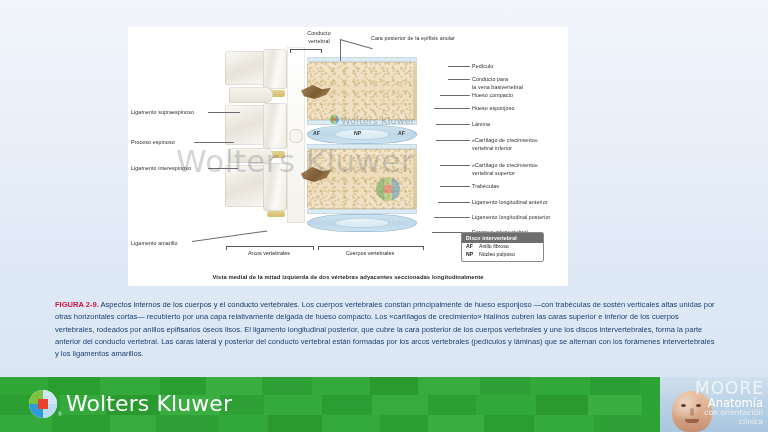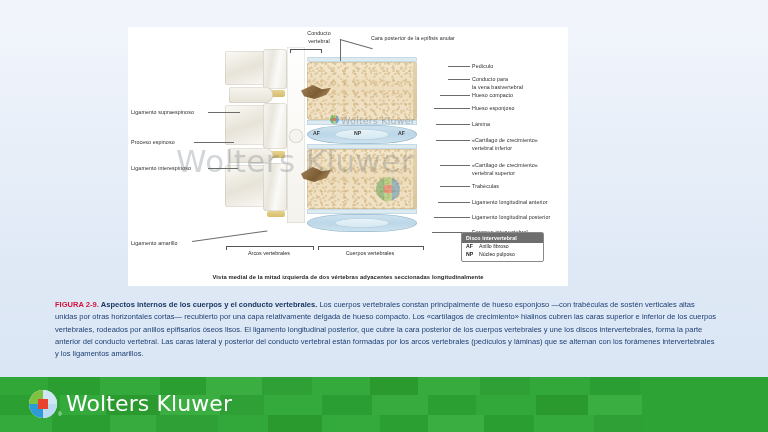--- a/index.html
+++ b/index.html
@@ -137,21 +137,21 @@
   }
   .wm-logo.big{left:248px;top:150px;width:24px;height:24px;opacity:.42;}
   .wm-logo.small{left:331px;top:117px;width:9px;height:9px;opacity:.6;}
 
   
   #caption{
     position:absolute;left:55px;top:299px;width:662px;
     font-size:7.55px;line-height:1.63;color:#1c3f74;text-align:left;
   }
   #caption .fignum{color:#d4143c;font-weight:bold;}
-  #caption .figttl{font-weight:bold;color:#15325e;margin-top:11px;}
+  #caption .figttl{font-weight:normal;color:#15325e;margin-top:11px;}
 
   
   #footer{
     position:absolute;left:0;bottom:0;width:768px;height:55px;
     background:#2ea335;overflow:hidden;
   }
   #footer .checks{position:absolute;inset:0;opacity:.55;}
   #footer .checks i{position:absolute;display:block;}
   #wk-footer-logo{
     position:absolute;left:29px;top:13px;width:28px;height:28px;border-radius:50%;
@@ -384,13 +384,25 @@
   <div id="wk-footer-logo">
     <span class="q q1"></span>
       <span class="q q2"></span>
       <span class="q q3"></span>
       <span class="q q4"></span>
     <span class="ctr"></span>
   </div>
   <div id="wk-reg">®</div>
   <div id="wk-footer-text">Wolters Kluwer</div>
 
+  <div id="moore-badge">
+    <div id="moore-face">
+      <span class="eye le"></span>
+        <span class="eye re"></span>
+      <span class="nose"></span>
+        <span class="mouth"></span>
+    </div>
+    <div class="mtitle">MOORE</div>
+    <div class="msub1">Anatomía</div>
+    <div class="msub2">con orientación</div>
+    <div class="msub3">clínica</div>
+  </div>
 </div>
 
 </body></html>

